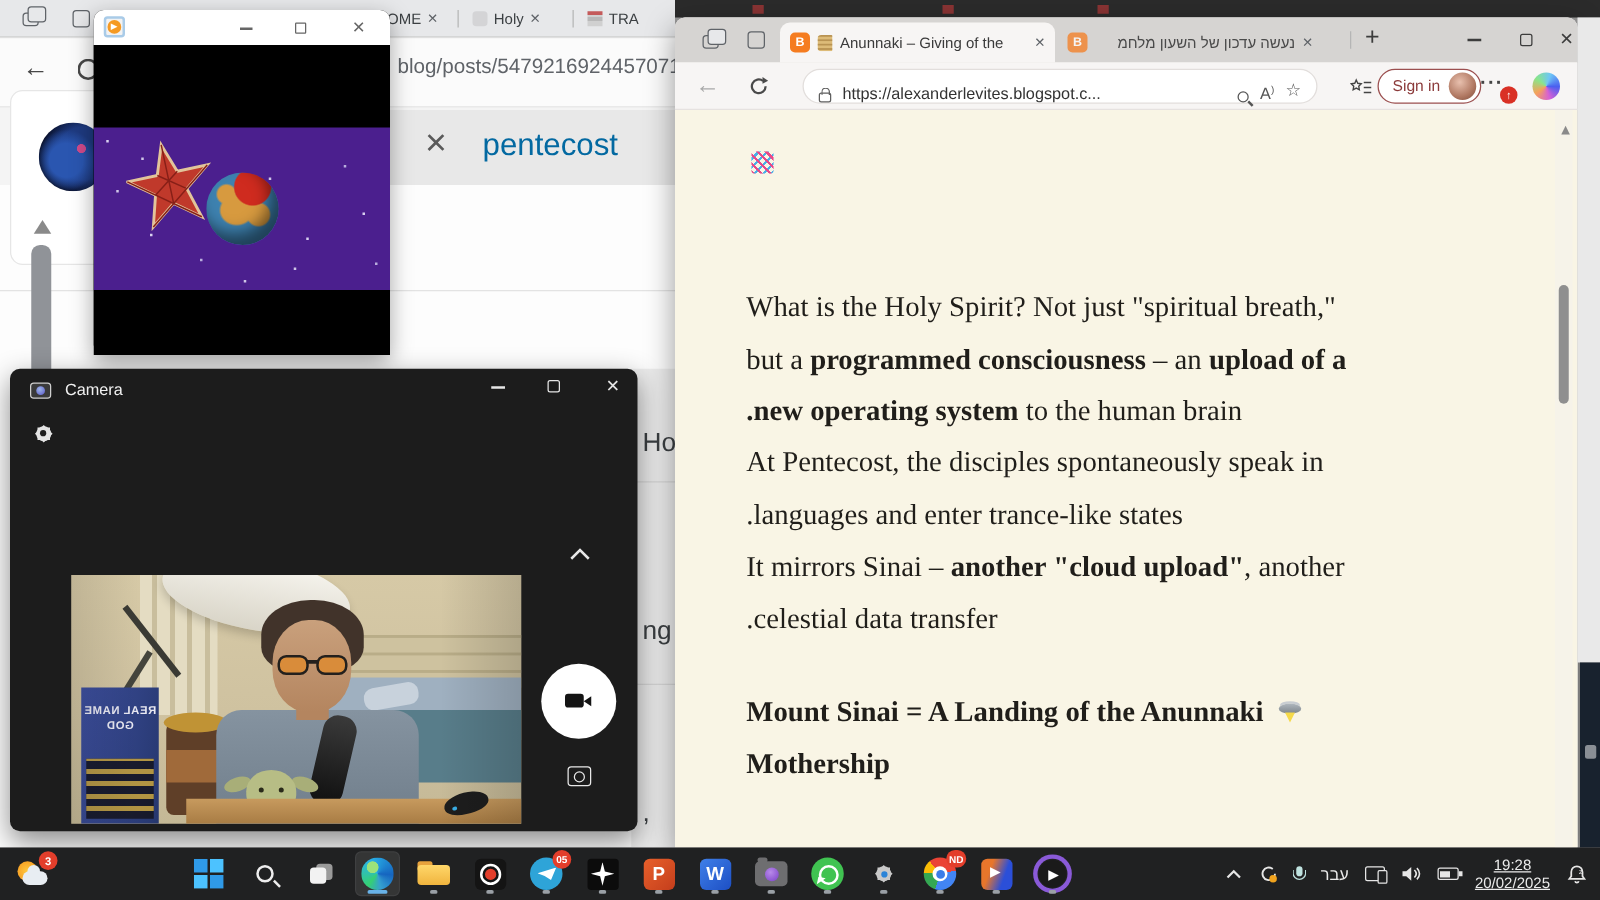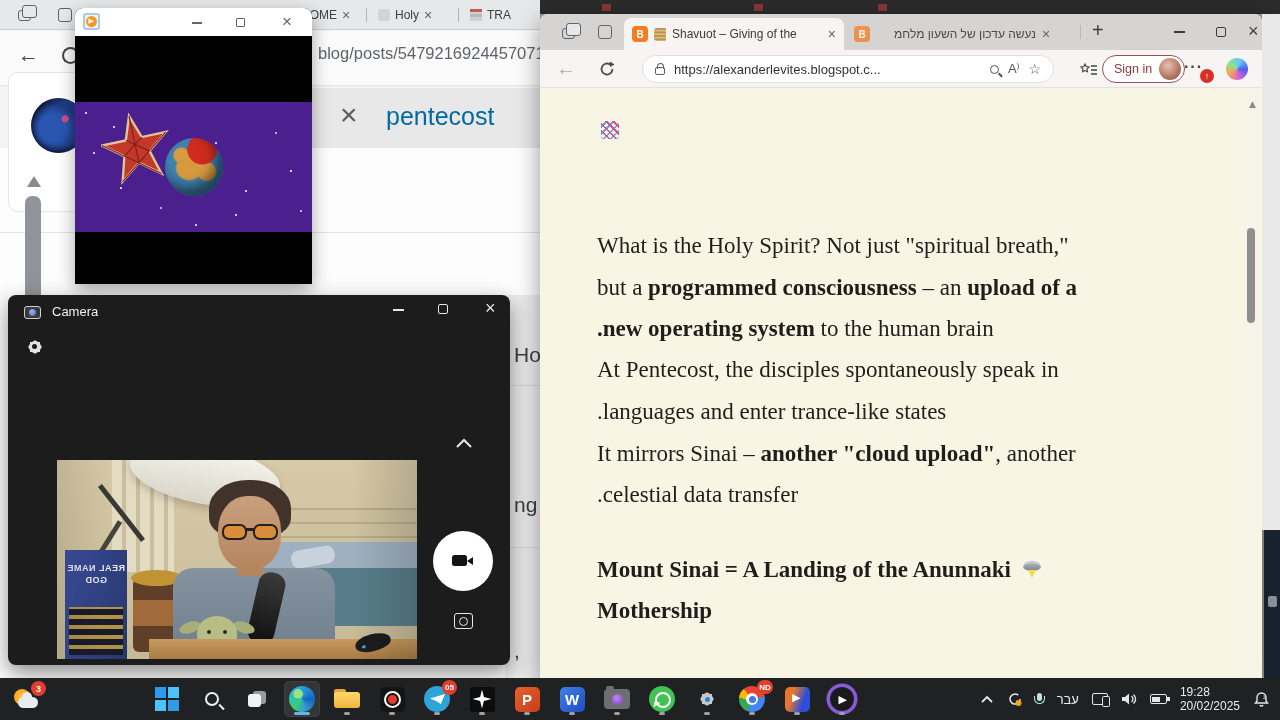--- a/index.html
+++ b/index.html
@@ -142,21 +142,21 @@
   .eg-tab-title { font-size:12px; color:#3a3a3a; white-space:nowrap; overflow:hidden; }
   .eg-tab-inactive { position:absolute; left:306px; top:4px; width:228px; height:32px; }
   .eg-tab-title-rtl { direction:rtl; text-align:right; font-size:12px; color:#4a4a4a; white-space:nowrap; overflow:hidden; }
   .eg-newtab::before { content:"+"; font-size:20px; color:#3c3c3c; line-height:1; }
   .eg-min { width:11px; height:1.6px; background:#3c3c3c; }
   .eg-max { width:10px; height:10px; border:1.3px solid #3c3c3c; border-radius:2px; }
   .eg-x::before { content:"×"; font-size:18px; color:#3c3c3c; line-height:1; }
   .eg-toolbar { position:absolute; left:0; top:36px; width:722px; height:38px; background:#f7f5f4; border-bottom:1px solid #e6e2e0; }
   .eg-back::before { content:"←"; font-size:20px; color:#ababab; }
   .url-pill { position:absolute; left:102px; top:5px; width:412px; height:28px; background:#fff; border:1px solid #e2dedc;
-              border-radius:14px; display:flex; align-items:center; padding:0 12px; gap:9px; }
+              border-radius:14px; display:flex; align-items:flex-end; padding:0 12px; gap:9px; }
   .lock-icon { width:10px; height:8px; border:1.5px solid #5f5f5f; border-radius:2px; position:relative; margin-top:3px; }
   .lock-icon::before { content:""; position:absolute; left:1px; top:-5px; width:5px; height:5px; border:1.5px solid #5f5f5f; border-bottom:none; border-radius:4px 4px 0 0; }
   .url-text { flex:1; font-size:13px; color:#333; white-space:nowrap; overflow:hidden; }
   .mag-icon { width:9px; height:9px; border:1.6px solid #555; border-radius:50%; position:relative; }
   .mag-icon::after { content:""; position:absolute; left:7px; top:8px; width:5px; height:1.6px; background:#555; transform:rotate(45deg); }
   .readaloud { font-size:13px; color:#555; }
   .star-glyph::before { content:"☆"; font-family:"DejaVu Sans",sans-serif; font-size:14px; color:#555; }
   .collections { position:absolute; left:540px; top:12px; }
   .signin-pill { position:absolute; left:562px; top:5px; height:28px; border:1.6px solid #9b4f4f; border-radius:14px; background:#fff;
                  display:flex; align-items:center; gap:7px; padding:0 3px 0 11px; }
@@ -253,21 +253,21 @@
   .ic-weather { position:relative; width:30px; height:26px; }
   .ic-weather .sun { position:absolute; left:2px; top:2px; width:16px; height:16px; border-radius:50%;
       background:radial-gradient(circle, #ffc93d, #f5941e); }
   .ic-weather .cloud { position:absolute; left:6px; top:10px; width:20px; height:11px; border-radius:8px; background:#e8edf2; }
   .ic-weather .cloud::before { content:""; position:absolute; left:4px; top:-5px; width:10px; height:10px; border-radius:50%; background:#e8edf2; }
 
   
   .tray { position:absolute; right:10px; top:0; height:42px; display:flex; align-items:center; gap:13px; }
   .tray-ic { position:relative; display:flex; align-items:center; justify-content:center; }
   .lang-label { color:#eaeaea; font-size:13px; }
-  .clockbox { text-align:left; color:#ececec; font-size:12px; line-height:14px; }
+  .clockbox { text-align:center; color:#ececec; font-size:12px; line-height:14px;text-decoration:underline; }
   .mic-ic { position:relative; width:8px; height:12px; }
   .mic-ic::before { content:""; position:absolute; left:1.5px; top:0; width:5px; height:8px; background:#bfe3e0; border-radius:3px; }
   .mic-ic::after { content:""; position:absolute; left:-1.5px; top:3px; width:9px; height:7px; border:1.4px solid #bfe3e0; border-top:none; border-radius:0 0 7px 7px; }
   .cast-ic { position:relative; width:16px; height:12px; border:1.5px solid #e6e6e6; border-radius:2px; }
   .cast-ic::after { content:""; position:absolute; right:-3px; top:2px; width:6px; height:9px; background:#202122; border:1.5px solid #e6e6e6; border-radius:1.5px; }
   .batt-ic { position:relative; width:17px; height:10px; border:1.5px solid #e6e6e6; border-radius:2px; }
   .batt-ic::before { content:""; position:absolute; right:-4px; top:2px; width:2.5px; height:4px; background:#e6e6e6; }
   .batt-ic::after { content:""; position:absolute; left:1.5px; top:1.5px; width:8px; height:5px; background:#e6e6e6; }
 </style>
 </head>
@@ -418,21 +418,21 @@
 </div>
 
 <div class="abs" id="edge-window">
   <div class="eg-tabstrip">
     <div class="stack-icon" style="left:22px; top:14px"></div>
     <div class="sq-icon" style="left:58px; top:11px; width:14px; height:14px"></div>
 
     <div class="eg-tab-active" style="display:flex; align-items:center; gap:6px; padding:0 8px;">
       <span class="blogger-fav">B</span>
       <span class="icon-scroll"></span>
-      <span class="eg-tab-title" style="flex:1">Shavuot – Giving of the</span>
+      <span class="eg-tab-title" style="flex:1">Anunnaki – Giving of the</span>
       <span class="close-x"></span>
     </div>
 
     <div class="eg-tab-inactive" style="display:flex; align-items:center; gap:6px; padding:0 8px;">
       <span class="blogger-fav" style="opacity:.75">B</span>
       <span class="eg-tab-title-rtl" style="width:160px">נעשה עדכון של השעון מלחמ</span>
       <span class="close-x"></span>
     </div>
 
     <div class="tab-div" style="left:540px; top:11px"></div>

